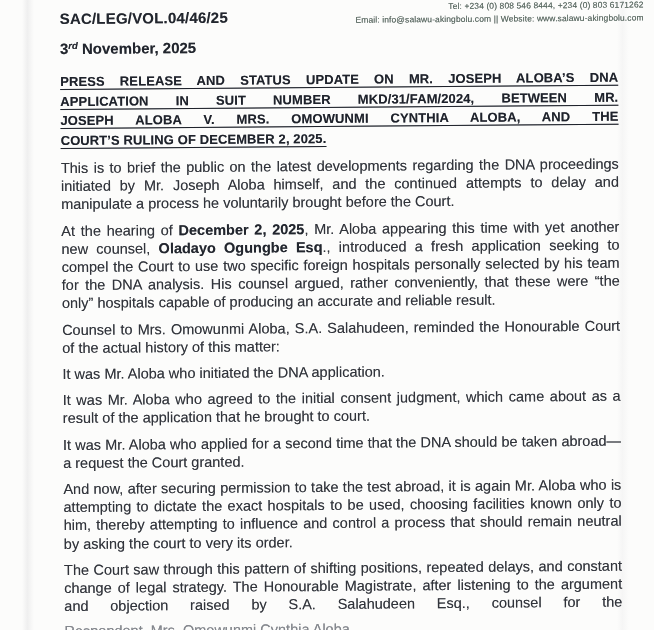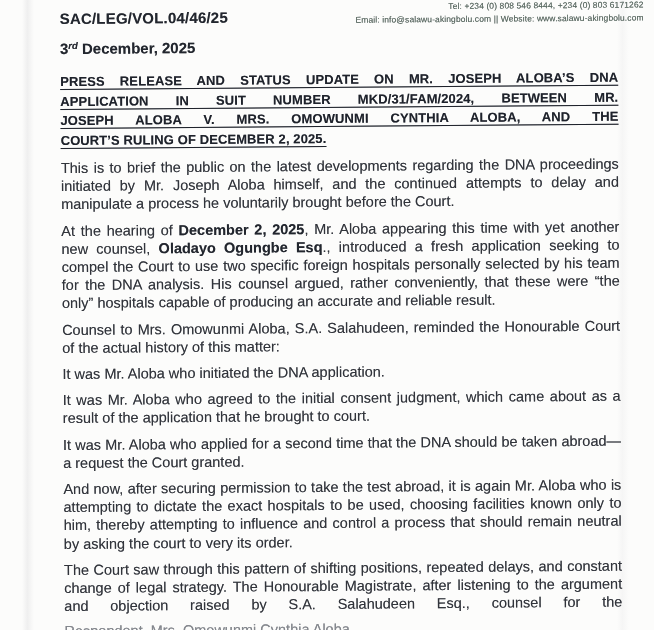--- a/index.html
+++ b/index.html
@@ -112,21 +112,21 @@
   <div class="doc">
     <div class="content">
 
       <div class="contact">
         <div>Tel: +234 (0) 808 546 8444, +234 (0) 803 6171262</div>
         <div>Email: info@salawu-akingbolu.com || Website: www.salawu-akingbolu.com</div>
       </div>
 
       <div class="ref">SAC/LEG/VOL.04/46/25</div>
 
-      <div class="date"><span>3</span><span class="ord">rd</span><span> December, 2025</span></div>
+      <div class="date"><span>3</span><span class="ord">rd</span><span> November, 2025</span></div>
 
       <div class="press-title">
           <div class="title-line jl">PRESS RELEASE AND STATUS UPDATE ON MR. JOSEPH ALOBA’S DNA</div>
           <div class="title-line jl">APPLICATION IN SUIT NUMBER MKD/31/FAM/2024, BETWEEN MR.</div>
           <div class="title-line jl">JOSEPH ALOBA V. MRS. OMOWUNMI CYNTHIA ALOBA, AND THE</div>
           <div class="title-line">COURT’S RULING OF DECEMBER 2, 2025.</div>
         </div>
 
       <div class="body-text">
           <p><span>This is to brief the public on the latest developments regarding the DNA proceedings initiated by Mr. Joseph Aloba himself, and the continued attempts to delay and manipulate a process he voluntarily brought before the Court.</span></p>

